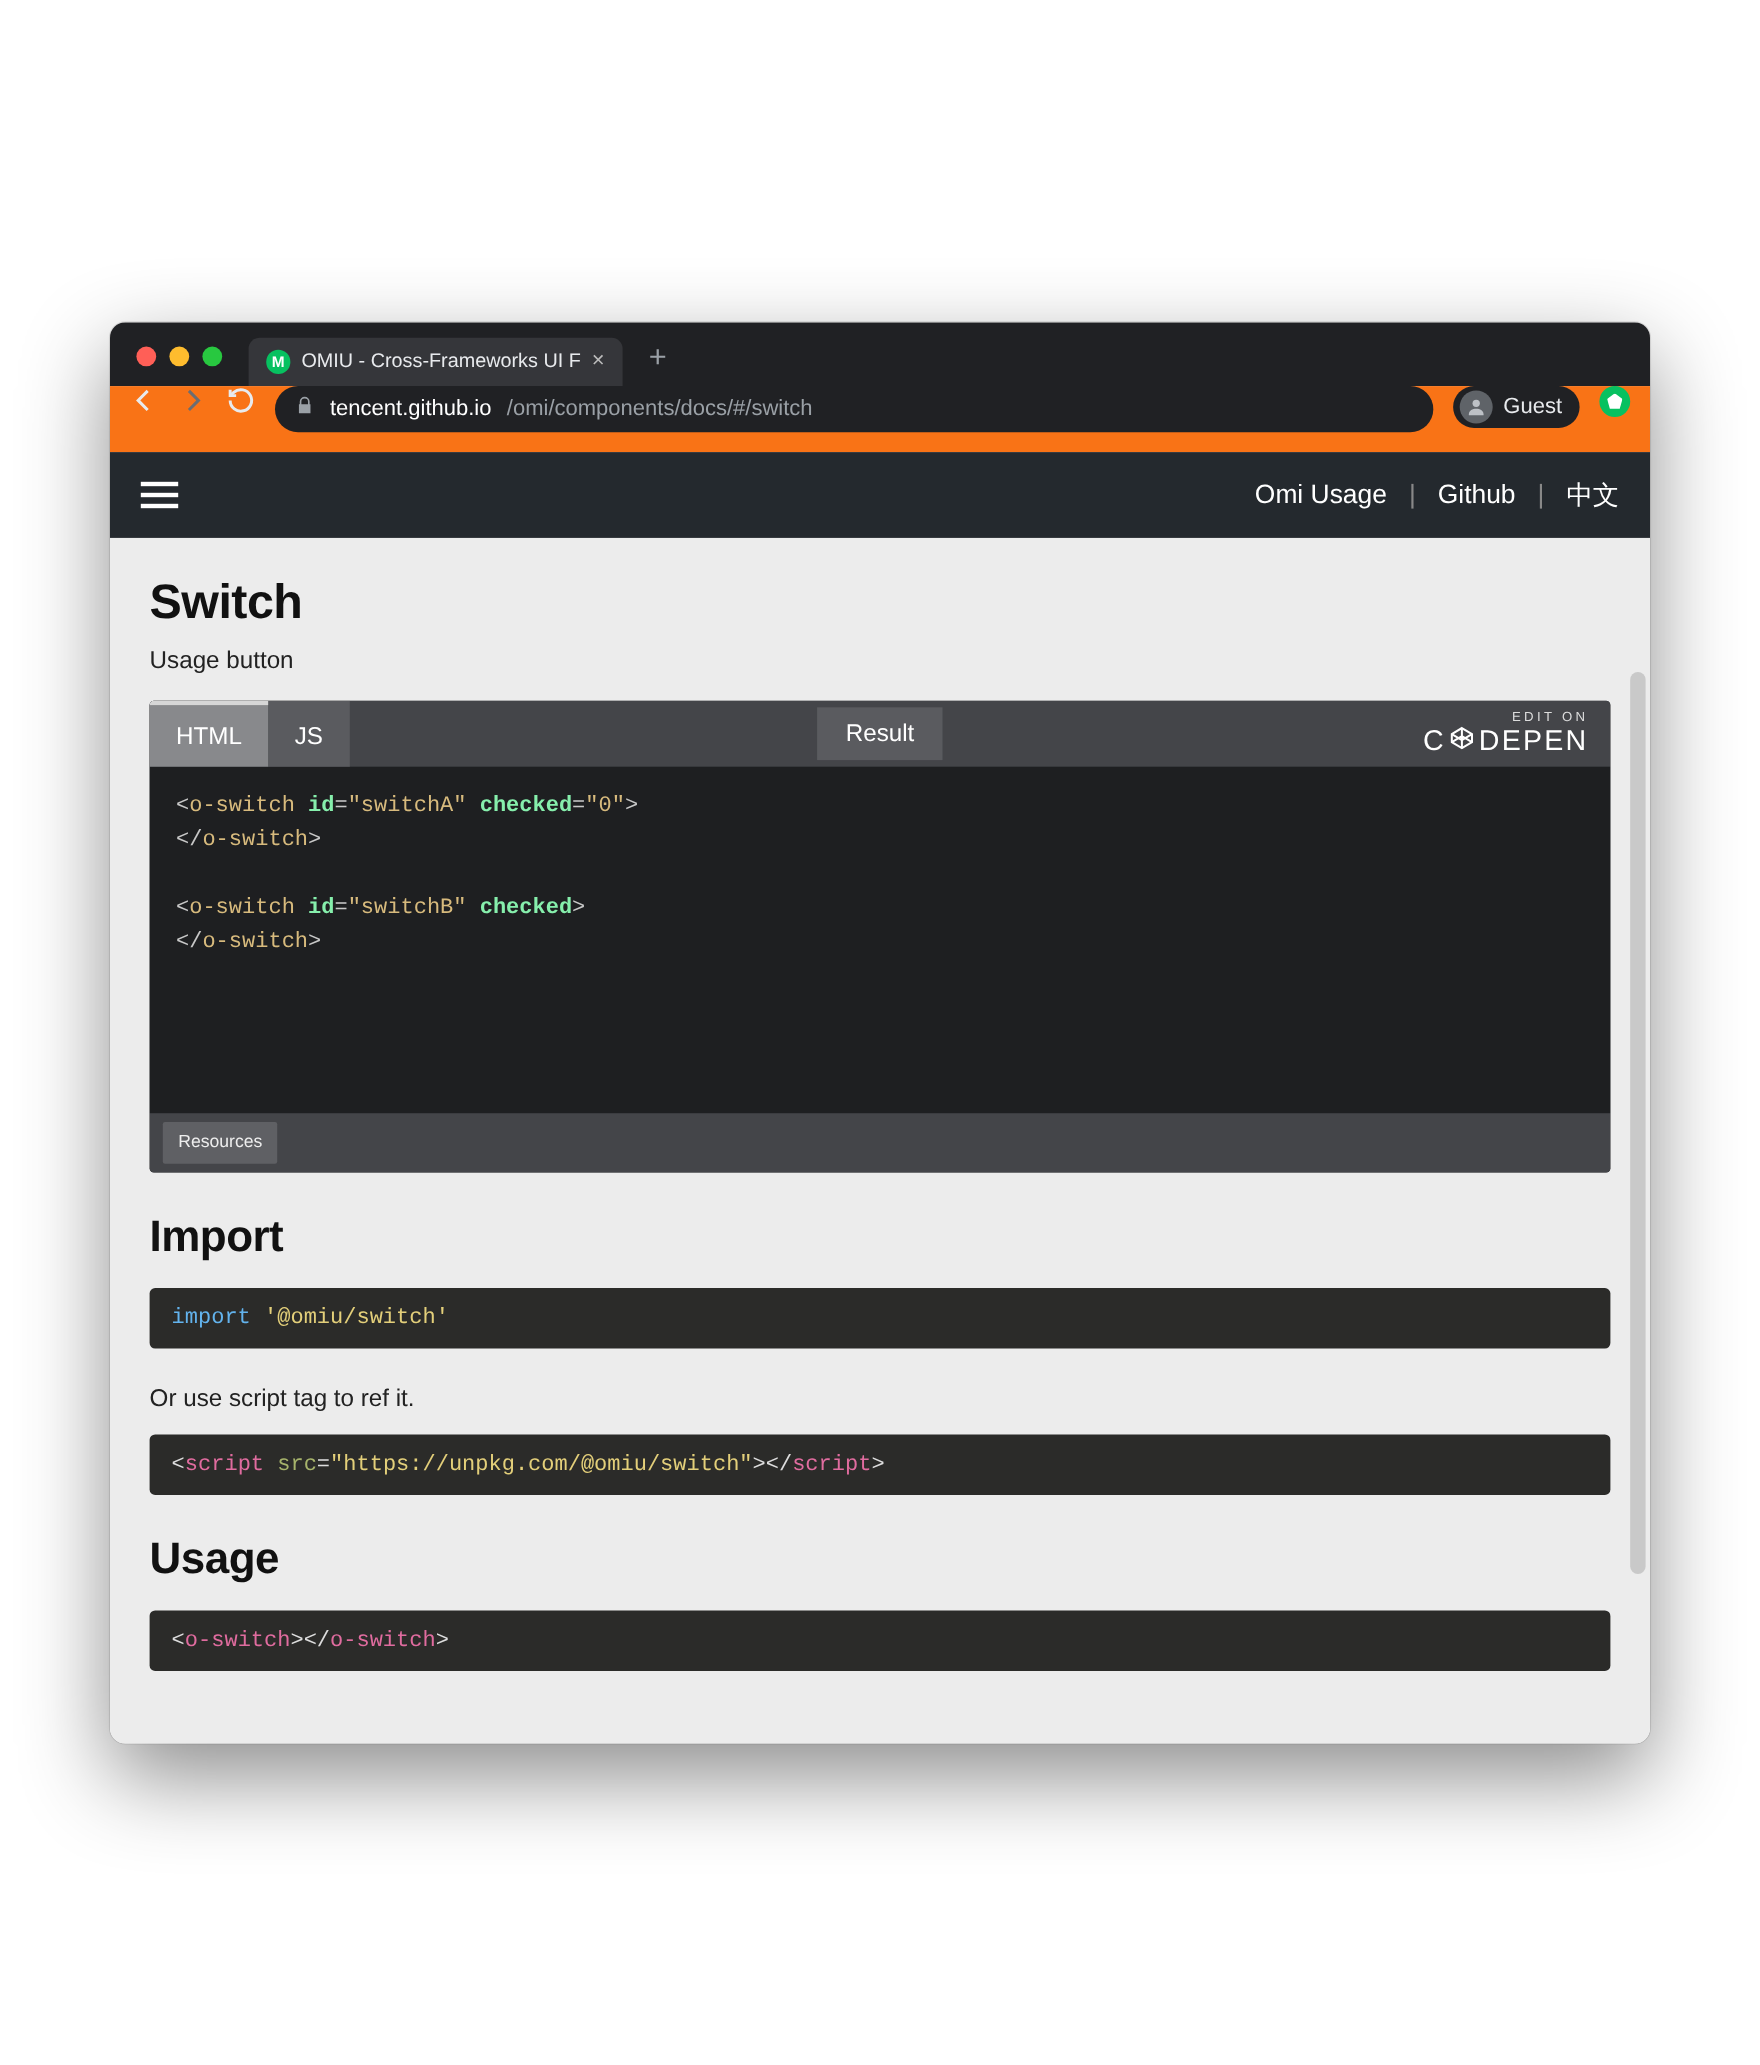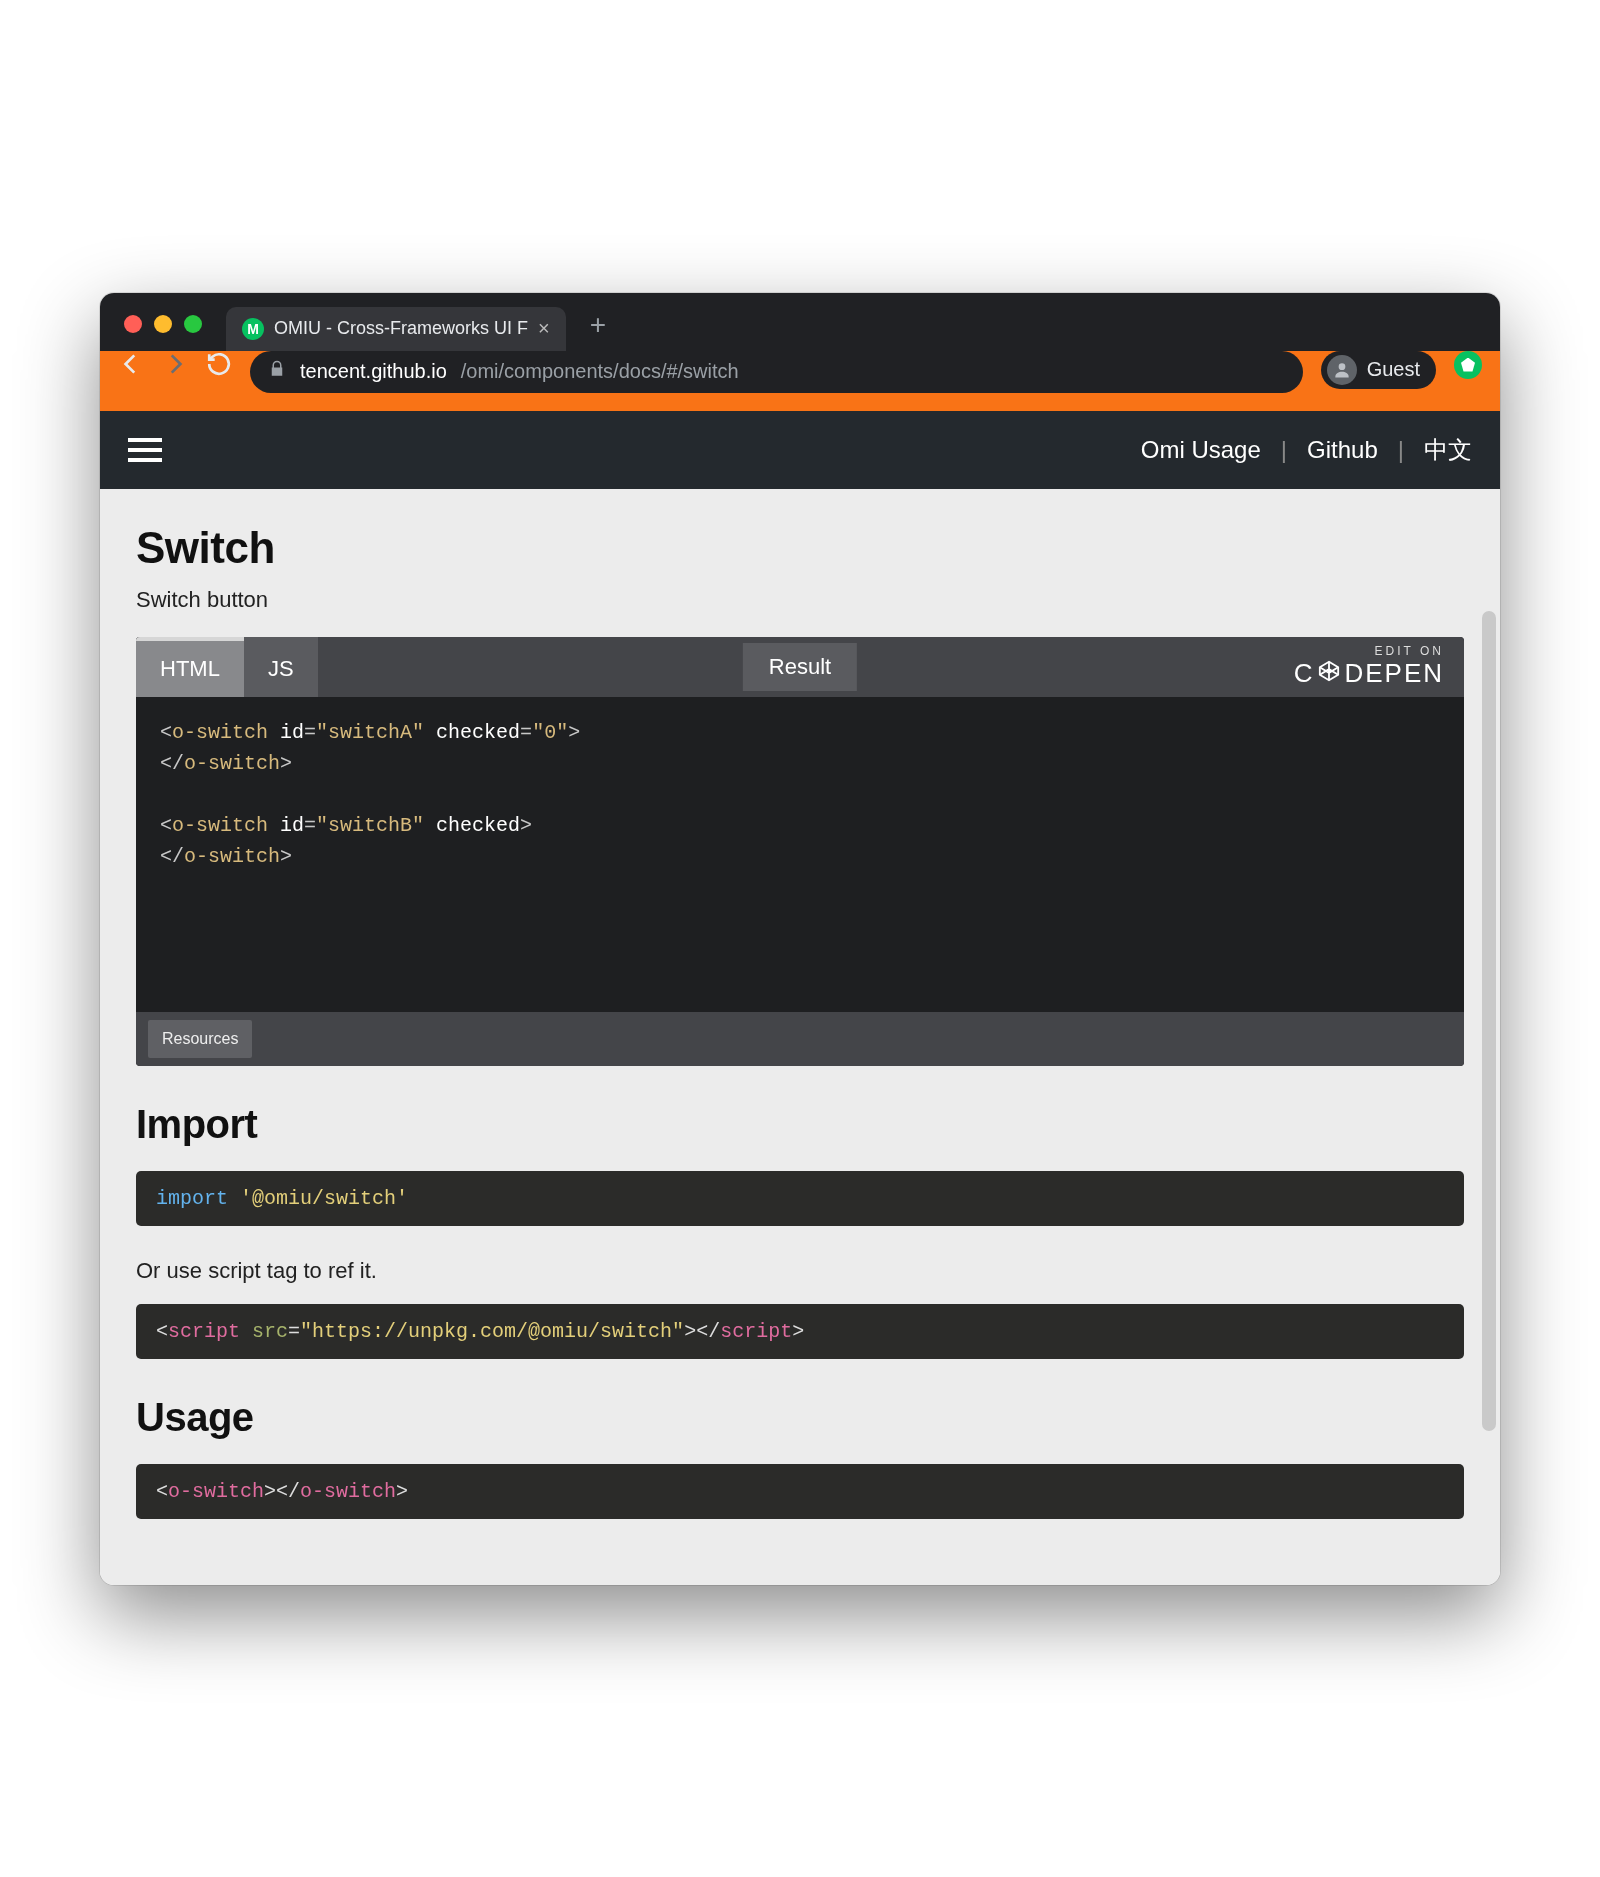--- a/index.html
+++ b/index.html
@@ -156,21 +156,21 @@
       padding:20px 24px 140px;
       font-family: Menlo, Monaco, "Courier New", monospace;
       font-size:20px;
       line-height:1.55;
       color:#ddd;
       white-space:pre;
       background:#1e1f21;
     }
     .tok-punc{color:#c8c8c8;}
     .tok-tag{color:#d7ba7d;}
-    .tok-attr{color:#ffffff;}
+    .tok-attr{color:#86efac;font-weight:bold;}
     .tok-str{color:#d7ba7d;}
     .pen-footer {
       background:#444549;
       padding:8px 12px;
     }
     .pen-resources {
       background:#5f6064; color:#eee; font-size:16px;
       padding:10px 14px; display:inline-block; border-radius:2px;
     }
 
@@ -270,21 +270,21 @@
         <span>Omi Usage</span>
         <span class="sep">|</span>
         <span>Github</span>
         <span class="sep">|</span>
         <span>中文</span>
       </div>
     </div>
 
     <div class="content">
       <h1>Switch</h1>
-      <div class="subtitle">Switch button</div>
+      <div class="subtitle">Usage button</div>
 
       <div class="pen">
         <div class="pen-bar">
           <div class="pen-tab active">HTML</div>
           <div class="pen-tab">JS</div>
           <div class="pen-result">Result</div>
           <div class="pen-edit">
             <div class="small">EDIT ON</div>
             <div class="logo">
               <span>C</span>

